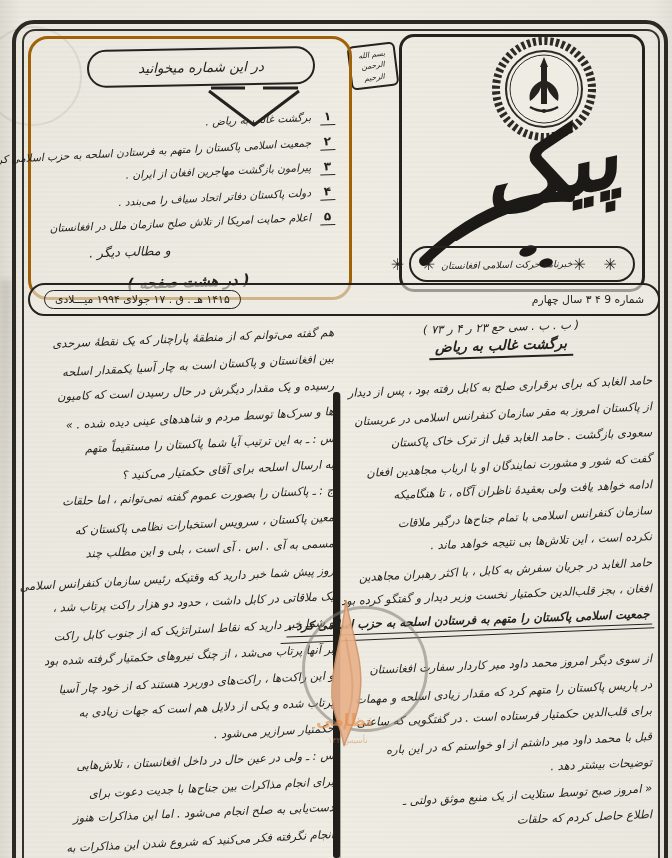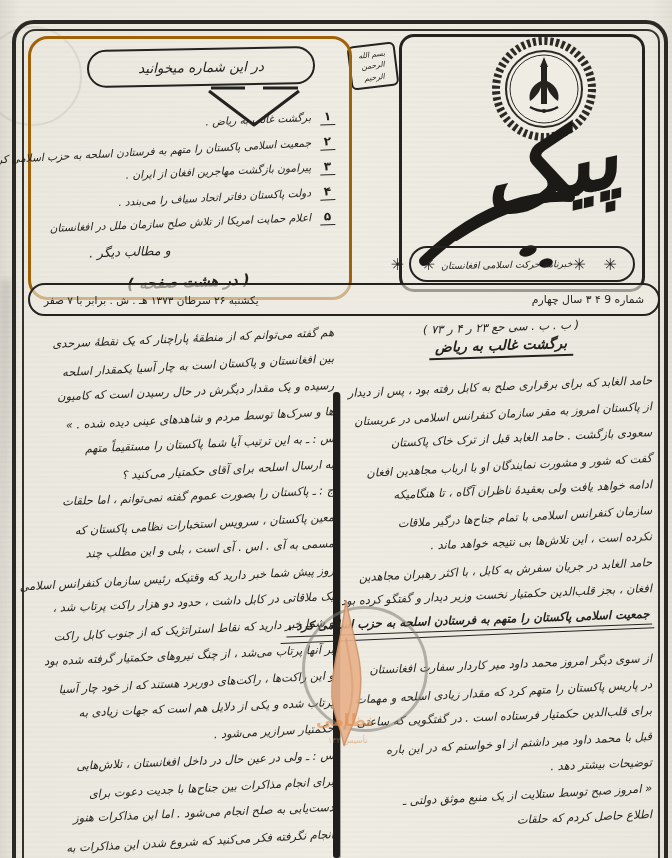--- a/index.html
+++ b/index.html
@@ -165,21 +165,21 @@
       <span class="toc-num">۵</span>
       <span class="toc-text">اعلام حمایت امریکا از تلاش صلح سازمان ملل در افغانستان</span>
     </div>
   </div>
   <div class="more-label">و مطالب دیگر .</div>
   <div class="pages-note">( در هشت صفحه )</div>
 </div>
 
 <div class="date-bar">
   <span>شماره 9 ۴ ۳ سال چهارم</span>
-  <span class="date-mid">یکشنبه ۲۶ سرطان ۱۳۷۳ هـ . ش . برابر با ۷ صفر</span>
+  <span class="date-greg">۱۴۱۵ هـ . ق .  ۱۷ جولای ۱۹۹۴ میـــلادی</span>
 </div>
 
 <div class="divider"></div>
 
 <div class="col col-right">
   <div class="source-line">( ب . ب . سی  حع  ۲۳ ر ۴ ر ۷۳ )</div>
   <div class="headline">برگشت غالب به ریاض</div>
   <div>
       <div class="hline">حامد الغابد که برای برقراری صلح به کابل رفته بود ، پس از دیدار</div>
       <div class="hline">از پاکستان امروز به مقر سازمان کنفرانس اسلامی در عربستان</div>

